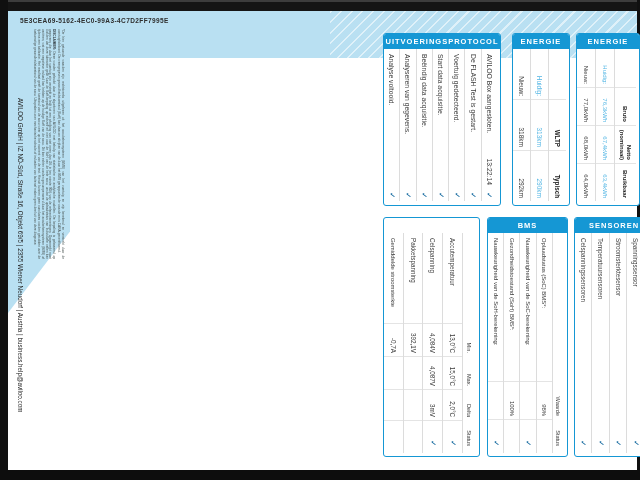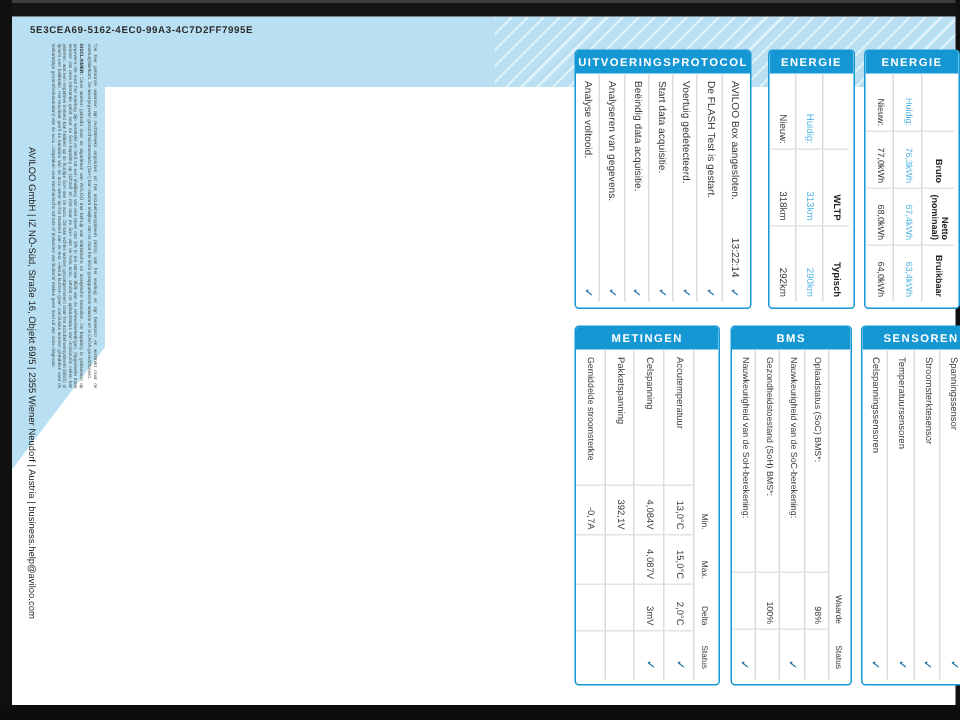--- a/index.html
+++ b/index.html
@@ -165,21 +165,20 @@
         <div class="cell" style="width:38px;">Nieuw:</div>
         <div class="cell cell-b" style="width:38px;">77,0kWh</div>
         <div class="cell cell-b" style="width:38px;">68,0kWh</div>
         <div class="cell cell-b" style="width:38px;">64,0kWh</div>
       </div>
     </div>
   </div>
 </div>
 
 <div class="panel" style="left:383px;top:217px;width:95px;height:238px;">
-  <div class="panel-h">METINGEN</div>
   <div class="panel-b">
     <div class="vrot" style="width:220px;height:92px;">
       <div class="trow hdr-sm" style="height:13px;">
         <div class="cell cell-l" style="width:90px;"></div>
         <div class="cell" style="width:33px;">Min.</div>
         <div class="cell" style="width:33px;">Max.</div>
         <div class="cell" style="width:31px;">Delta</div>
         <div class="cell" style="width:29px;">Status</div>
       </div>
       <div class="trow fs63" style="flex:1;">

